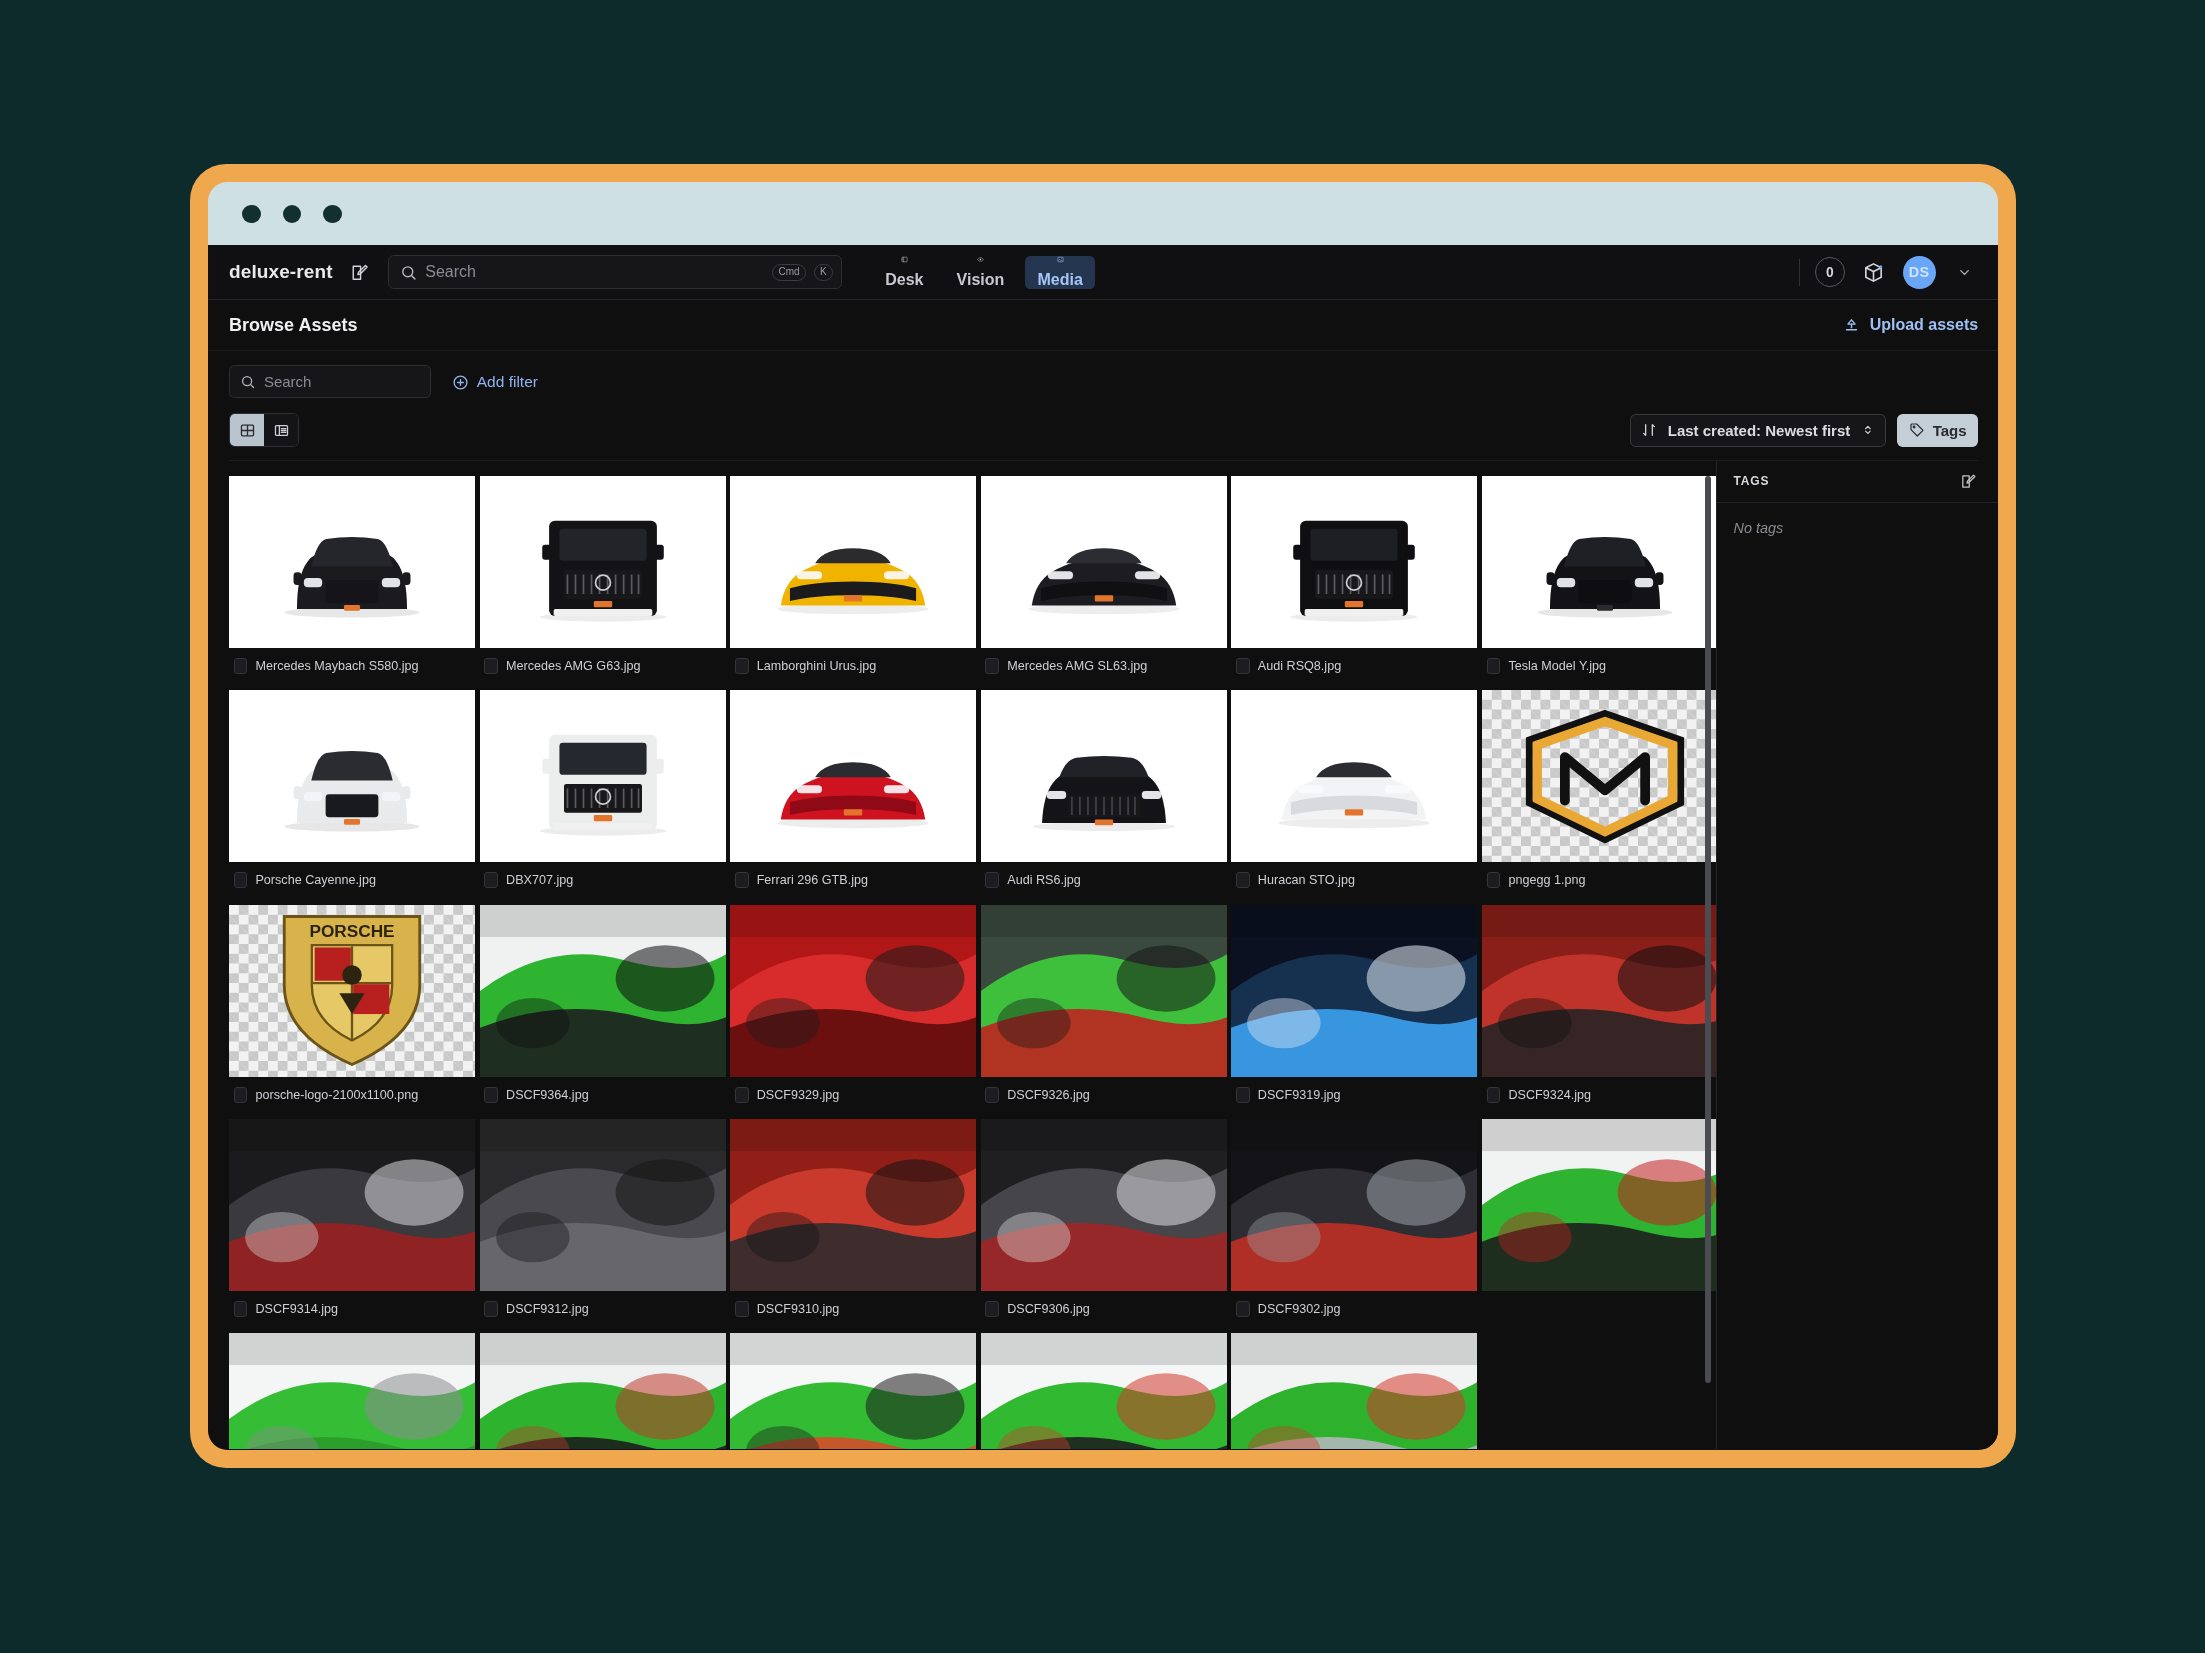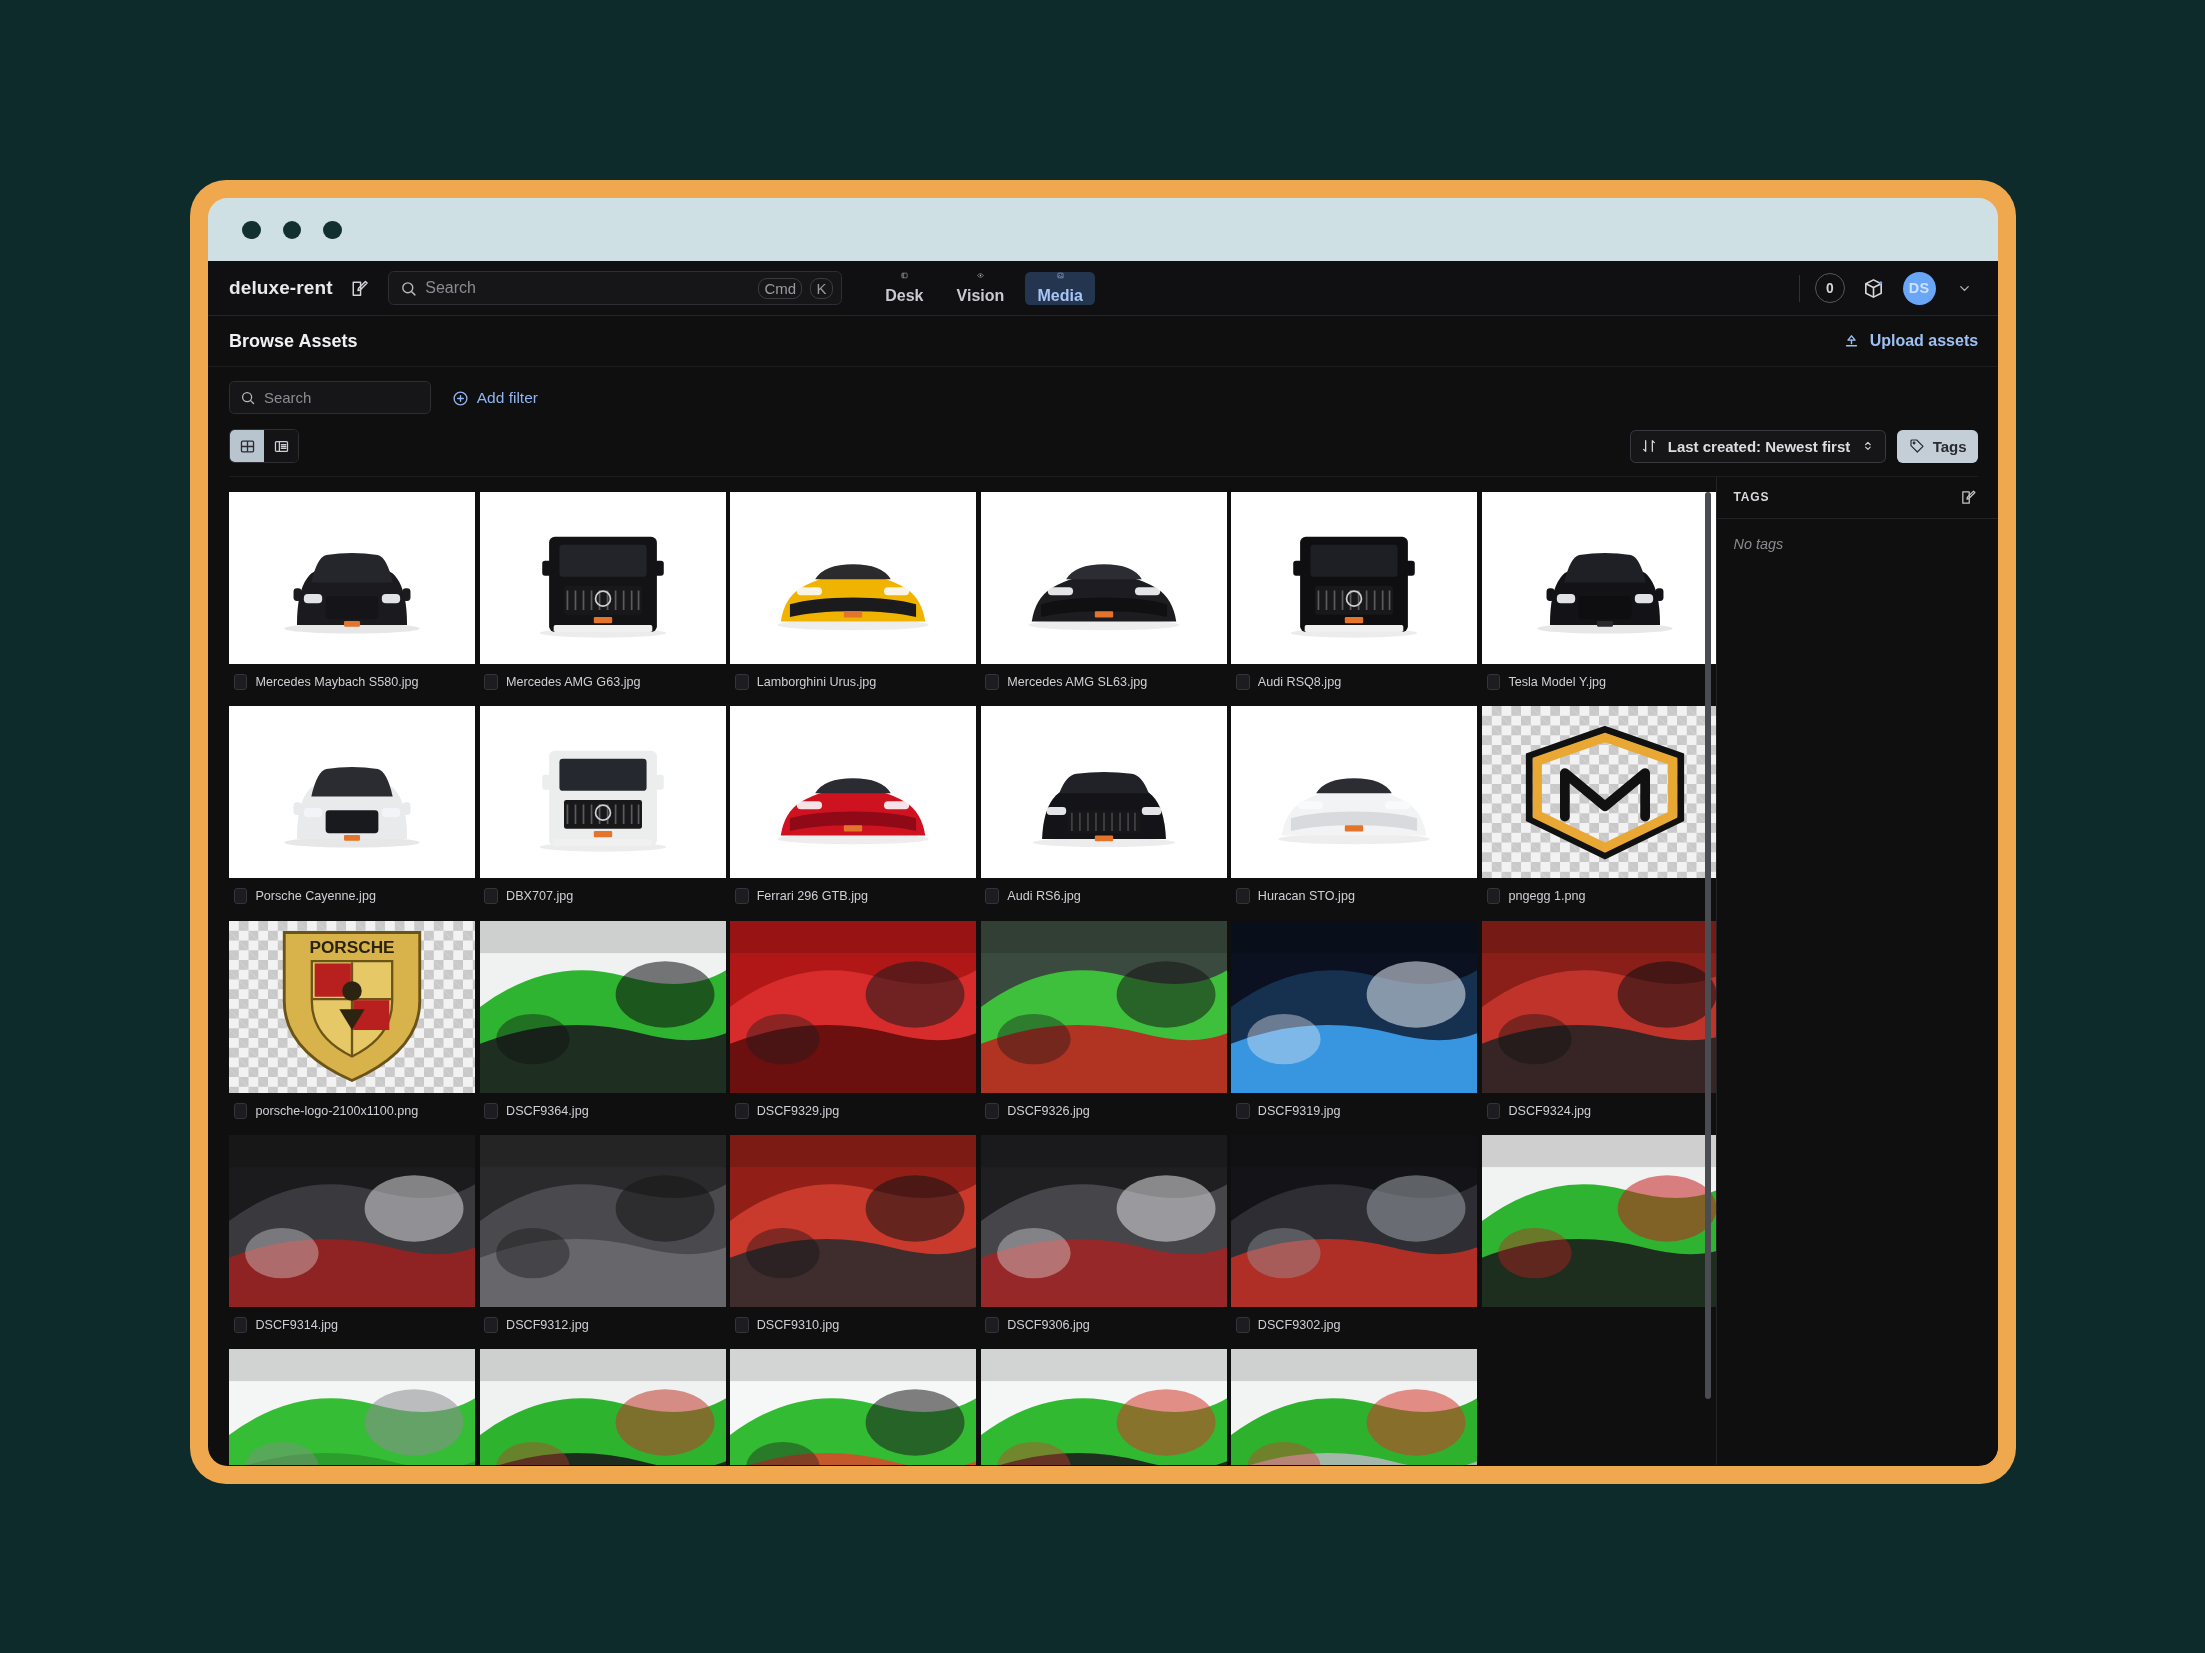--- a/index.html
+++ b/index.html
@@ -11,21 +11,21 @@
   }
   .stage {
     position: relative;
     width: 2205px; height: 1654px;
     background: #0d2b2b;
   }
 
   
   .window-frame {
     position: absolute;
-    left: 190px; top: 180px;
+    left: 190px; top: 164px;
     width: 1826px; height: 1304px;
     background: #f0a84e;
     border-radius: 36px;
     padding: 18.4px;
   }
   .titlebar {
     height: 63px;
     background: #cfe0e4;
     border-radius: 19.5px 19.5px 0 0;
     display: flex; align-items: center;
@@ -65,21 +65,21 @@
     background: #161619;
     border: 0.6px solid #2e2e33;
     border-radius: 5.7px;
     display: flex; align-items: center;
     padding: 0 8px 0 11.5px;
     gap: 8px;
   }
   .topsearch .ph { color: #8b8b93; font-size: 16px; flex: 1; }
   .kbd {
     border: 0.6px solid #3a3a41; border-radius: 9px;
-    color: #9a9aa2; font-size: 15px;
+    color: #9a9aa2; font-size: 10px;
     padding: 2.3px 5.2px; line-height: 1;
   }
   .navtabs { display: flex; align-items: center; gap: 8px; margin-left: 17px; }
   .navtab {
     display: flex; align-items: center; gap: 8px;
     height: 33px; padding: 0 12.6px; border-radius: 5.2px;
     color: #c9c9d1; font-size: 16px; font-weight: 700;
     white-space: nowrap;
     flex-direction: column;
   }

